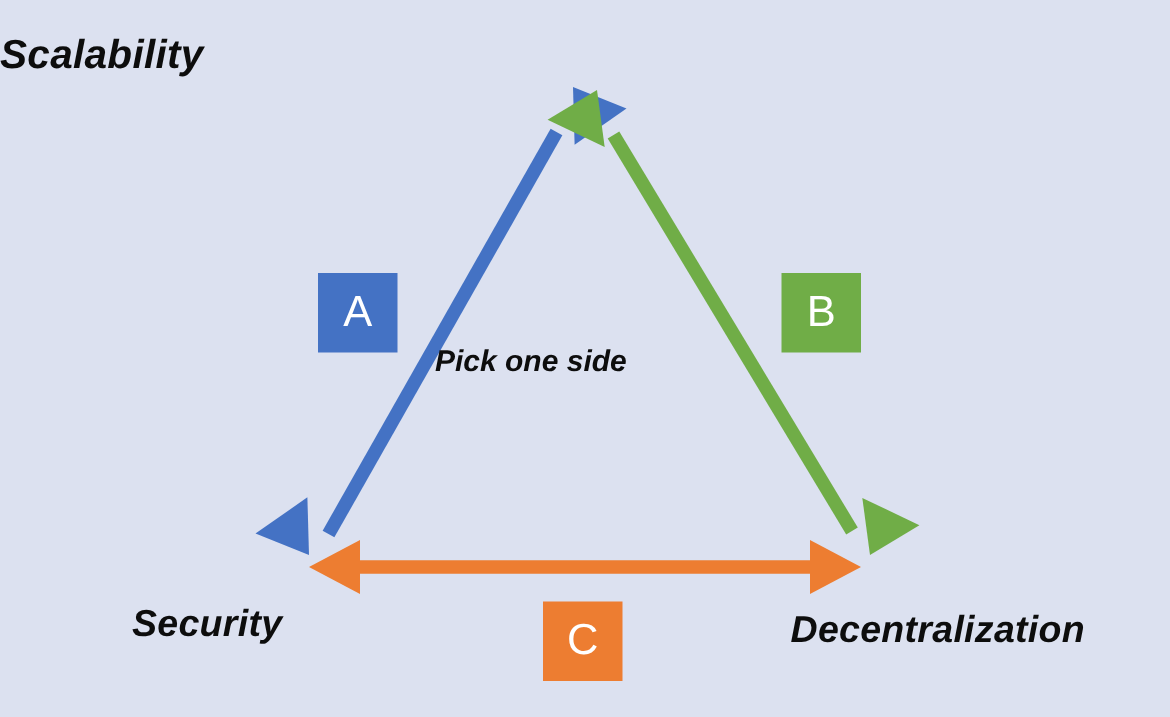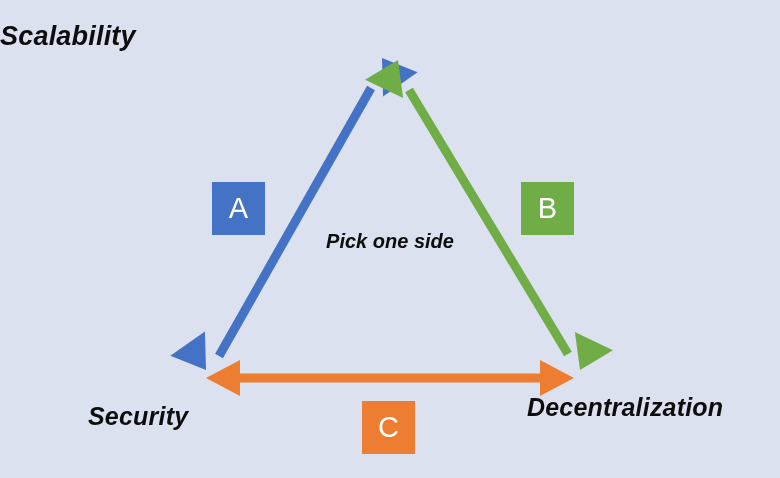--- a/index.html
+++ b/index.html
@@ -43,28 +43,28 @@
     margin-top: 13px;
   }
   #label-security {
     font-size: 25px;
     left: 88px;
     top: 402px;
   }
   #label-decentralization {
     font-size: 25px;
     left: 527px;
-    top: 393px;
+    top: 406px;
   }
   #center-note {
     position: absolute;
     left: 290px;
     top: 228px;
     width: 200px;
-    text-align: center;
+    text-align: left;
     font-size: 20px;
     font-weight: bold;
     font-style: italic;
     color: #0d0d0d;
     line-height: 1.32;
   }
   .side-box {
     position: absolute;
     width: 53px;
     height: 53px;

